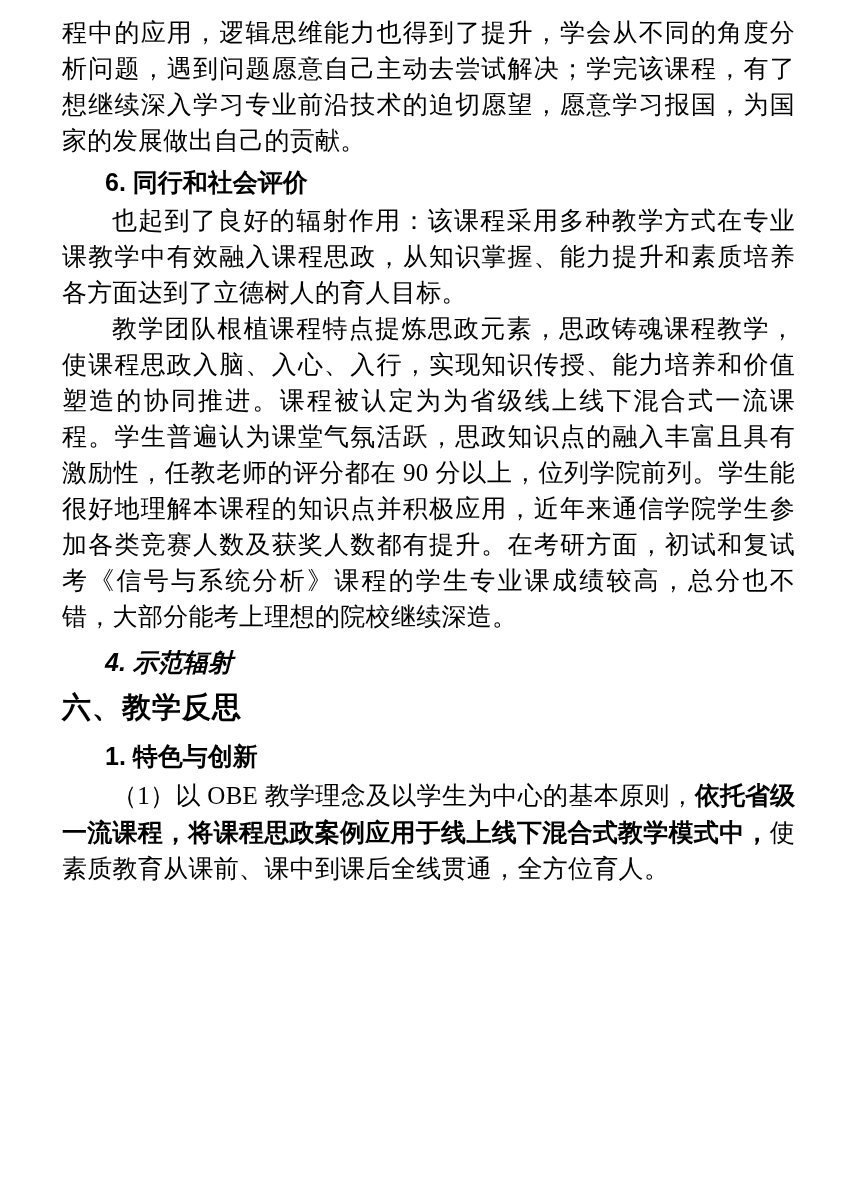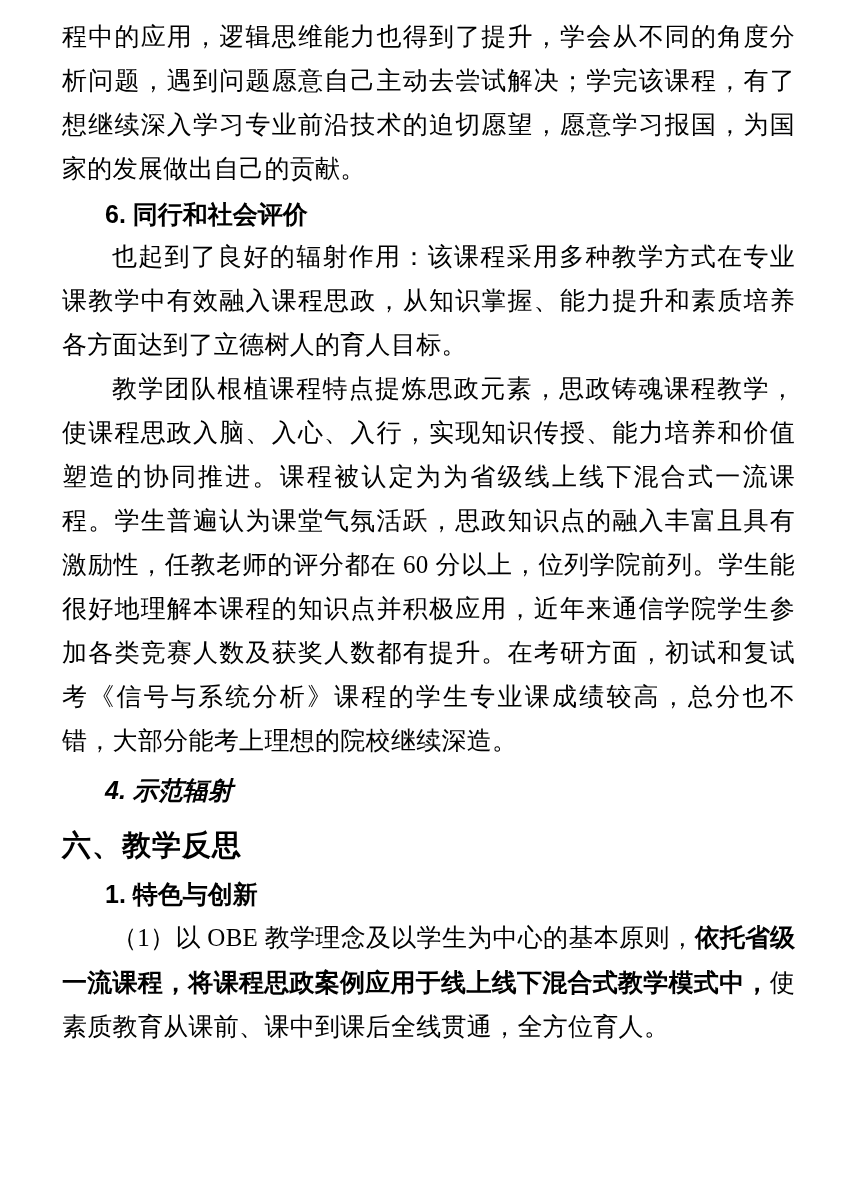--- a/index.html
+++ b/index.html
@@ -15,21 +15,21 @@
     background: #ffffff;
     box-sizing: border-box;
     padding: 15px 62px 10px 62px;
     overflow: hidden;
     color: #000000;
     font-family: "Liberation Serif", "DejaVu Serif", serif;
   }
   .para {
     margin: 0;
     font-size: 25px;
-    line-height: 44px;
+    line-height: 36px;
     text-align: justify;
     text-justify: inter-character;
     text-indent: 50px;
     letter-spacing: 0.3px;
   }
   .para.no-indent {
     text-indent: 0;
   }
   .num-heading {
     margin: 0;
@@ -41,42 +41,42 @@
   }
   .section-heading {
     margin: 0;
     font-size: 29px;
     line-height: 44px;
     font-weight: 700;
     font-family: "Liberation Sans", "DejaVu Sans", sans-serif;
     letter-spacing: 1px;
   }
   .mt2  { margin-top: 2px; }
-  .mt4  { margin-top: 12px; }
+  .mt4  { margin-top: 2px; }
   .mt6  { margin-top: 6px; }
   .mt14 { margin-top: 6px; font-style: italic; }
   .bold-run {
     font-weight: 700;
     font-family: "Liberation Sans", "DejaVu Sans", sans-serif;
     letter-spacing: 0;
   }
 </style>
 </head>
 <body>
 
 <div class="page">
 
   <p class="para no-indent">程中的应用，逻辑思维能力也得到了提升，学会从不同的角度分析问题，遇到问题愿意自己主动去尝试解决；学完该课程，有了想继续深入学习专业前沿技术的迫切愿望，愿意学习报国，为国家的发展做出自己的贡献。</p>
 
   <h3 class="num-heading mt2">6. 同行和社会评价</h3>
 
   <p class="para">也起到了良好的辐射作用：该课程采用多种教学方式在专业课教学中有效融入课程思政，从知识掌握、能力提升和素质培养各方面达到了立德树人的育人目标。</p>
 
 
-  <p class="para">教学团队根植课程特点提炼思政元素，思政铸魂课程教学，使课程思政入脑、入心、入行，实现知识传授、能力培养和价值塑造的协同推进。课程被认定为为省级线上线下混合式一流课程。学生普遍认为课堂气氛活跃，思政知识点的融入丰富且具有激励性，任教老师的评分都在 60 分以上，位列学院前列。学生能很好地理解本课程的知识点并积极应用，近年来通信学院学生参加各类竞赛人数及获奖人数都有提升。在考研方面，初试和复试考《信号与系统分析》课程的学生专业课成绩较高，总分也不错，大部分能考上理想的院校继续深造。</p>
+  <p class="para">教学团队根植课程特点提炼思政元素，思政铸魂课程教学，使课程思政入脑、入心、入行，实现知识传授、能力培养和价值塑造的协同推进。课程被认定为为省级线上线下混合式一流课程。学生普遍认为课堂气氛活跃，思政知识点的融入丰富且具有激励性，任教老师的评分都在 90 分以上，位列学院前列。学生能很好地理解本课程的知识点并积极应用，近年来通信学院学生参加各类竞赛人数及获奖人数都有提升。在考研方面，初试和复试考《信号与系统分析》课程的学生专业课成绩较高，总分也不错，大部分能考上理想的院校继续深造。</p>
 
   <h3 class="num-heading mt14">4. 示范辐射</h3>
 
 
   <h2 class="section-heading mt4">六、教学反思</h2>
 
   <h3 class="num-heading mt6">1. 特色与创新</h3>
 
   <p class="para">
     <span>（1）以 OBE 教学理念及以学生为中心的基本原则，</span><span class="bold-run">依托省级一流课程，将课程思政案例应用于线上线下混合式教学模式中，</span><span>使素质教育从课前、课中到课后全线贯通，全方位育人。</span>

